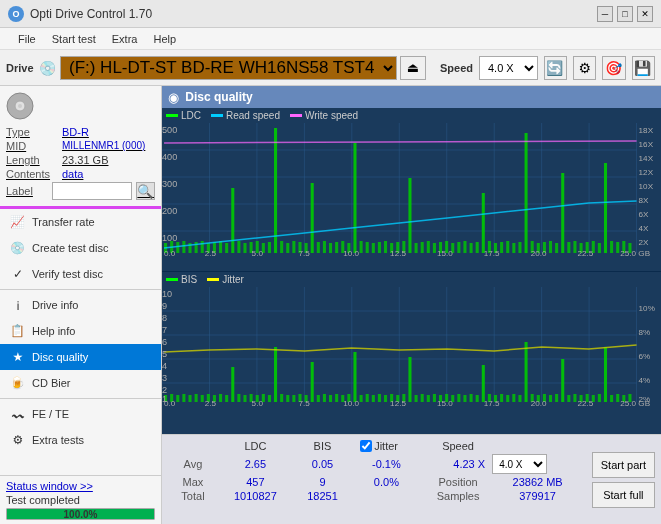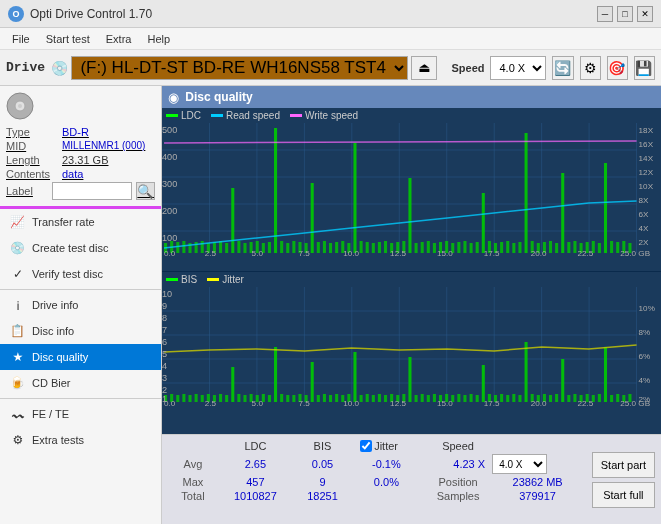--- a/index.html
+++ b/index.html
@@ -7,21 +7,21 @@
     
     
     #titlebar { background: #e8e8e8; height: 28px; display: flex; align-items: center; justify-content: space-between; padding: 0 8px; border-bottom: 1px solid #ccc; }
     #titlebar-left { display: flex; align-items: center; gap: 6px; }
     #titlebar-icon { width: 16px; height: 16px; background: #4a90d9; border-radius: 50%; display: flex; align-items: center; justify-content: center; color: white; font-size: 9px; font-weight: bold; }
     #titlebar-title { font-size: 12px; color: #333; }
     #titlebar-controls { display: flex; gap: 4px; }
     .title-btn { width: 16px; height: 16px; border: 1px solid #999; background: #e0e0e0; cursor: pointer; display: flex; align-items: center; justify-content: center; font-size: 9px; }
     
     
-    #menubar { background: #f5f5f5; height: 22px; display: flex; align-items: center; padding: 0 4px; border-bottom: 1px solid #ddd; }
+    #menubar { background: #f5f5f5; height: 22px; display: flex; align-items: center; padding: 0 10px; border-bottom: 1px solid #ddd; }
     .menu-item { padding: 2px 8px; cursor: pointer; font-size: 11px; color: #333; }
     
     
     #toolbar { background: #f0f0f0; height: 36px; display: flex; align-items: center; padding: 0 6px; gap: 6px; border-bottom: 1px solid #ccc; }
     .drive-select { height: 24px; font-size: 17px; padding: 0 4px; border: 1px solid #aaa; background: #a16207; min-width: 200px; }
     .eject-btn { width: 26px; height: 24px; background: #f0f0f0; border: 1px solid #aaa; cursor: pointer; display: flex; align-items: center; justify-content: center; font-size: 13px; }
     .speed-select { height: 24px; font-size: 11px; padding: 0 4px; border: 1px solid #aaa; background: white; width: 65px; }
     .toolbar-icon-btn { width: 26px; height: 24px; background: #f0f0f0; border: 1px solid #aaa; cursor: pointer; display: flex; align-items: center; justify-content: center; font-size: 14px; }
     
     
@@ -100,21 +100,21 @@
 </div>
 
 <div id="menubar">
   <span class="menu-item">File</span>
   <span class="menu-item">Start test</span>
   <span class="menu-item">Extra</span>
   <span class="menu-item">Help</span>
 </div>
 
 <div id="toolbar">
-  <span style="font-weight:bold;color:#333;font-size:13px;font-family:Liberation Mono, monospace;">Drive</span>
+  <span style="font-weight:bold;color:#333;font-size:11px;">Drive</span>
   <div style="display:flex;align-items:center;gap:3px;">
     <span style="font-size:14px;">💿</span>
     <select class="drive-select">
       <option>(F:)  HL-DT-ST BD-RE  WH16NS58 TST4</option>
     </select>
     <button class="eject-btn">⏏</button>
   </div>
   <span style="font-weight:bold;color:#333;font-size:11px;margin-left:8px;">Speed</span>
   <select class="speed-select">
     <option>4.0 X</option>
@@ -174,41 +174,49 @@
         <span class="nav-item-icon">✓</span>
         <span>Verify test disc</span>
       </div>
       <div class="nav-separator"></div>
       <div class="nav-item">
         <span class="nav-item-icon">ℹ</span>
         <span>Drive info</span>
       </div>
       <div class="nav-item">
         <span class="nav-item-icon">📋</span>
-        <span>Disc info</span>
+        <span>Help info</span>
       </div>
       <div class="nav-item active">
         <span class="nav-item-icon">★</span>
         <span>Disc quality</span>
       </div>
       <div class="nav-item">
         <span class="nav-item-icon">🍺</span>
         <span>CD Bier</span>
       </div>
       <div class="nav-separator"></div>
       <div class="nav-item">
         <span class="nav-item-icon">〰</span>
         <span>FE / TE</span>
       </div>
       <div class="nav-item">
         <span class="nav-item-icon">⚙</span>
         <span>Extra tests</span>
       </div>
     </div>
 
+    <div id="status-area">
+      <span id="status-window-btn">Status window &gt;&gt;</span>
+      <div id="status-text">Test completed</div>
+      <div id="progress-bar-container">
+        <div id="progress-bar"></div>
+        <div id="progress-label">100.0%</div>
+      </div>
+    </div>
   </div>
 
   <div id="content">
 
     <div id="dq-header" style="background:#6688bb;">
       <span id="dq-icon">◉</span>
       <span id="dq-title">Disc quality</span>
     </div>
 
     <div id="charts-container">

